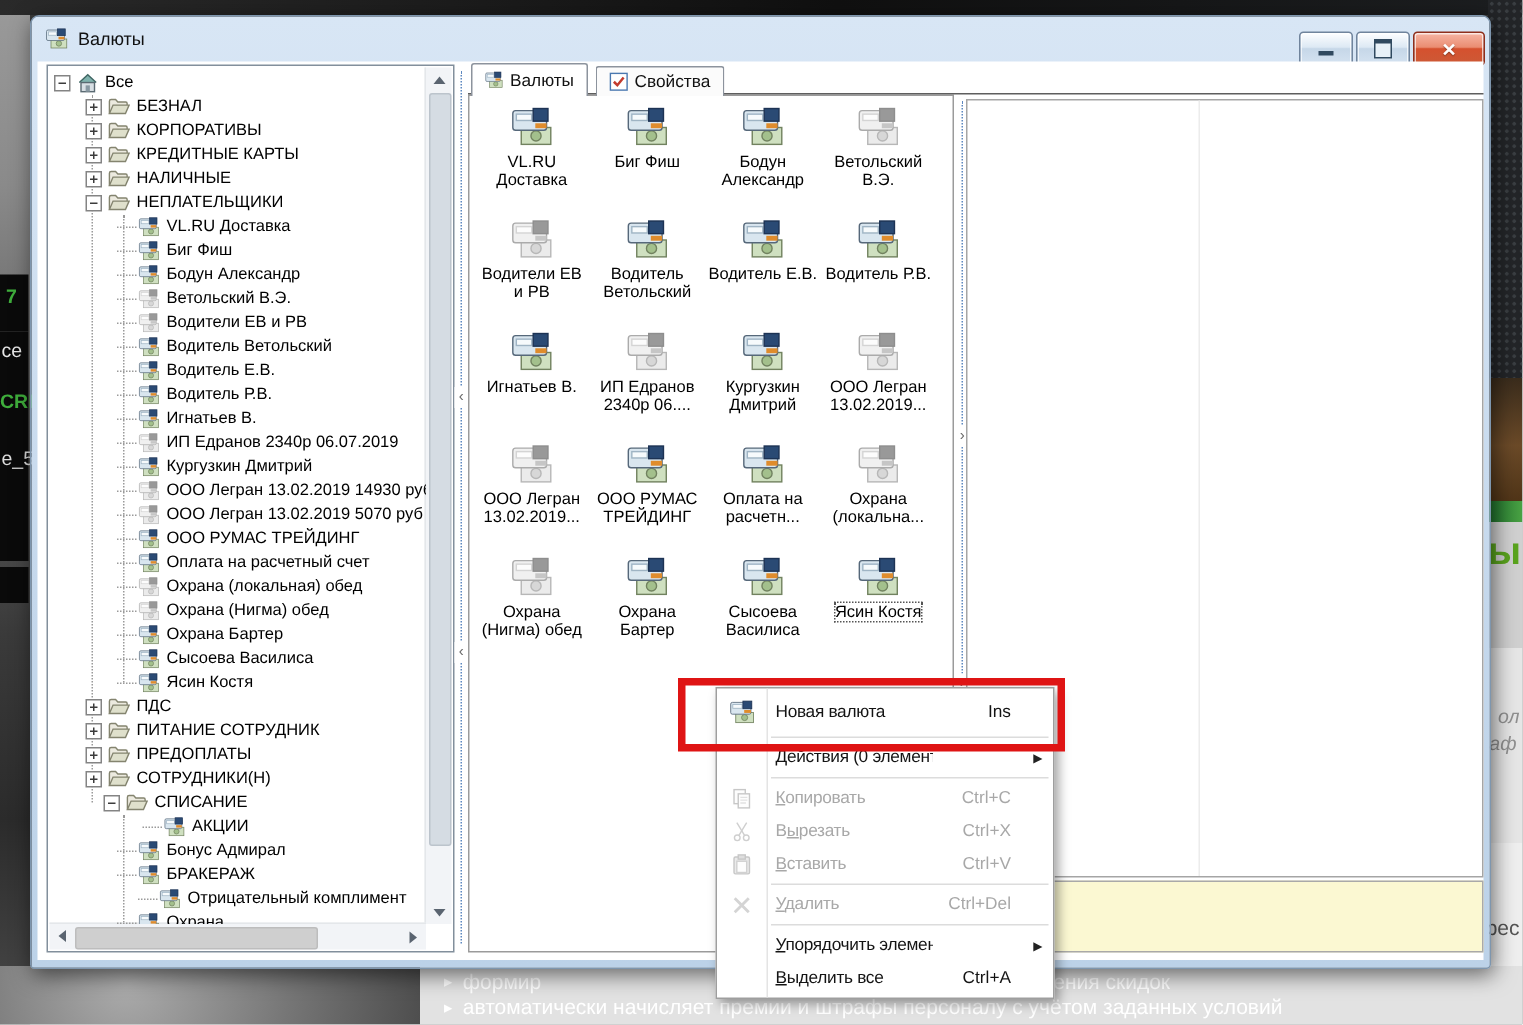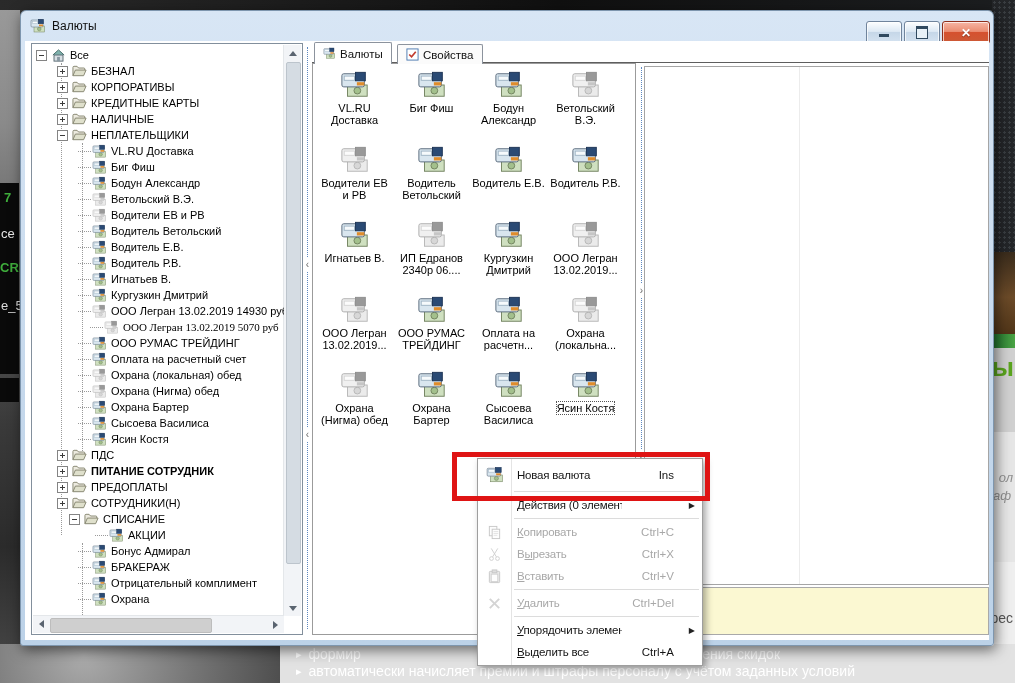--- a/index.html
+++ b/index.html
@@ -362,20 +362,34 @@
     <rect x="2" y="4" width="24" height="14" rx="2" fill="#d9e6ef" stroke="#56687a"></rect>
     <rect x="4.5" y="6.5" width="11" height="4.5" fill="#f6fafc" stroke="#9fb4c4"></rect>
     <rect x="16.5" y="2.5" width="10.5" height="9" fill="#2a4a74" stroke="#1d3354"></rect>
     <rect x="18" y="13" width="8" height="3.5" fill="#df8c2c"></rect>
                 </svg>
               </span>
               <span class="tlabel">Игнатьев В.</span>
             </div>
             <div class="trow" style="padding-left: 45px;">
               <span class="stub"></span>
+              <span class="tico grey">
+                <svg width="15" height="15" viewBox="0 0 32 32">
+    <rect x="8" y="16" width="21" height="12" fill="#cfe0c0" stroke="#71825f"></rect>
+    <circle cx="18.5" cy="22" r="3.6" fill="#a3c08c" stroke="#71825f"></circle>
+    <rect x="2" y="4" width="24" height="14" rx="2" fill="#d9e6ef" stroke="#56687a"></rect>
+    <rect x="4.5" y="6.5" width="11" height="4.5" fill="#f6fafc" stroke="#9fb4c4"></rect>
+    <rect x="16.5" y="2.5" width="10.5" height="9" fill="#2a4a74" stroke="#1d3354"></rect>
+    <rect x="18" y="13" width="8" height="3.5" fill="#df8c2c"></rect>
+                </svg>
+              </span>
+              <span class="tlabel">ИП Едранов 2340р 06.07.2019</span>
+            </div>
+            <div class="trow" style="padding-left: 45px;">
+              <span class="stub"></span>
               <span class="tico">
                 <svg width="15" height="15" viewBox="0 0 32 32">
     <rect x="8" y="16" width="21" height="12" fill="#cfe0c0" stroke="#71825f"></rect>
     <circle cx="18.5" cy="22" r="3.6" fill="#a3c08c" stroke="#71825f"></circle>
     <rect x="2" y="4" width="24" height="14" rx="2" fill="#d9e6ef" stroke="#56687a"></rect>
     <rect x="4.5" y="6.5" width="11" height="4.5" fill="#f6fafc" stroke="#9fb4c4"></rect>
     <rect x="16.5" y="2.5" width="10.5" height="9" fill="#2a4a74" stroke="#1d3354"></rect>
     <rect x="18" y="13" width="8" height="3.5" fill="#df8c2c"></rect>
                 </svg>
               </span>
@@ -388,21 +402,21 @@
     <rect x="8" y="16" width="21" height="12" fill="#cfe0c0" stroke="#71825f"></rect>
     <circle cx="18.5" cy="22" r="3.6" fill="#a3c08c" stroke="#71825f"></circle>
     <rect x="2" y="4" width="24" height="14" rx="2" fill="#d9e6ef" stroke="#56687a"></rect>
     <rect x="4.5" y="6.5" width="11" height="4.5" fill="#f6fafc" stroke="#9fb4c4"></rect>
     <rect x="16.5" y="2.5" width="10.5" height="9" fill="#2a4a74" stroke="#1d3354"></rect>
     <rect x="18" y="13" width="8" height="3.5" fill="#df8c2c"></rect>
                 </svg>
               </span>
               <span class="tlabel">ООО Легран 13.02.2019 14930 руб</span>
             </div>
-            <div class="trow" style="padding-left: 57px; font-family: Liberation Serif, serif;">
+            <div class="trow" style="padding-left: 45px;">
               <span class="stub"></span>
               <span class="tico grey">
                 <svg width="15" height="15" viewBox="0 0 32 32">
     <rect x="8" y="16" width="21" height="12" fill="#cfe0c0" stroke="#71825f"></rect>
     <circle cx="18.5" cy="22" r="3.6" fill="#a3c08c" stroke="#71825f"></circle>
     <rect x="2" y="4" width="24" height="14" rx="2" fill="#d9e6ef" stroke="#56687a"></rect>
     <rect x="4.5" y="6.5" width="11" height="4.5" fill="#f6fafc" stroke="#9fb4c4"></rect>
     <rect x="16.5" y="2.5" width="10.5" height="9" fill="#2a4a74" stroke="#1d3354"></rect>
     <rect x="18" y="13" width="8" height="3.5" fill="#df8c2c"></rect>
                 </svg>
@@ -510,21 +524,21 @@
             <div class="trow" style="padding-left: 24px;">
               <span class="exp plus"></span>
               <span class="tico">
                 <svg width="15" height="14" viewBox="0 0 16 14">
     <path d="M1 12 V3.2 Q1 2 2.2 2 H5.4 L7 3.8 H12.6 Q13.6 3.8 13.6 4.8 V6" fill="#eceadf" stroke="#84846f"></path>
     <path d="M1 12 L3.6 6 H15 L12.4 12 Z" fill="#dfe0cc" stroke="#84846f"></path>
                 </svg>
               </span>
               <span class="tlabel">ПДС</span>
             </div>
-            <div class="trow" style="padding-left: 24px; font-weight: bold;">
+            <div class="trow" style="padding-left: 24px;">
               <span class="exp plus"></span>
               <span class="tico">
                 <svg width="15" height="14" viewBox="0 0 16 14">
     <path d="M1 12 V3.2 Q1 2 2.2 2 H5.4 L7 3.8 H12.6 Q13.6 3.8 13.6 4.8 V6" fill="#eceadf" stroke="#84846f"></path>
     <path d="M1 12 L3.6 6 H15 L12.4 12 Z" fill="#dfe0cc" stroke="#84846f"></path>
                 </svg>
               </span>
               <span class="tlabel">ПИТАНИЕ СОТРУДНИК</span>
             </div>
             <div class="trow" style="padding-left: 24px;">
@@ -592,21 +606,21 @@
     <rect x="8" y="16" width="21" height="12" fill="#cfe0c0" stroke="#71825f"></rect>
     <circle cx="18.5" cy="22" r="3.6" fill="#a3c08c" stroke="#71825f"></circle>
     <rect x="2" y="4" width="24" height="14" rx="2" fill="#d9e6ef" stroke="#56687a"></rect>
     <rect x="4.5" y="6.5" width="11" height="4.5" fill="#f6fafc" stroke="#9fb4c4"></rect>
     <rect x="16.5" y="2.5" width="10.5" height="9" fill="#2a4a74" stroke="#1d3354"></rect>
     <rect x="18" y="13" width="8" height="3.5" fill="#df8c2c"></rect>
                 </svg>
               </span>
               <span class="tlabel">БРАКЕРАЖ</span>
             </div>
-            <div class="trow" style="padding-left: 45px;">
+            <div class="trow" style="padding-left: 59px;">
               <span class="stub"></span>
               <span class="tico">
                 <svg width="15" height="15" viewBox="0 0 32 32">
     <rect x="8" y="16" width="21" height="12" fill="#cfe0c0" stroke="#71825f"></rect>
     <circle cx="18.5" cy="22" r="3.6" fill="#a3c08c" stroke="#71825f"></circle>
     <rect x="2" y="4" width="24" height="14" rx="2" fill="#d9e6ef" stroke="#56687a"></rect>
     <rect x="4.5" y="6.5" width="11" height="4.5" fill="#f6fafc" stroke="#9fb4c4"></rect>
     <rect x="16.5" y="2.5" width="10.5" height="9" fill="#2a4a74" stroke="#1d3354"></rect>
     <rect x="18" y="13" width="8" height="3.5" fill="#df8c2c"></rect>
                 </svg>

